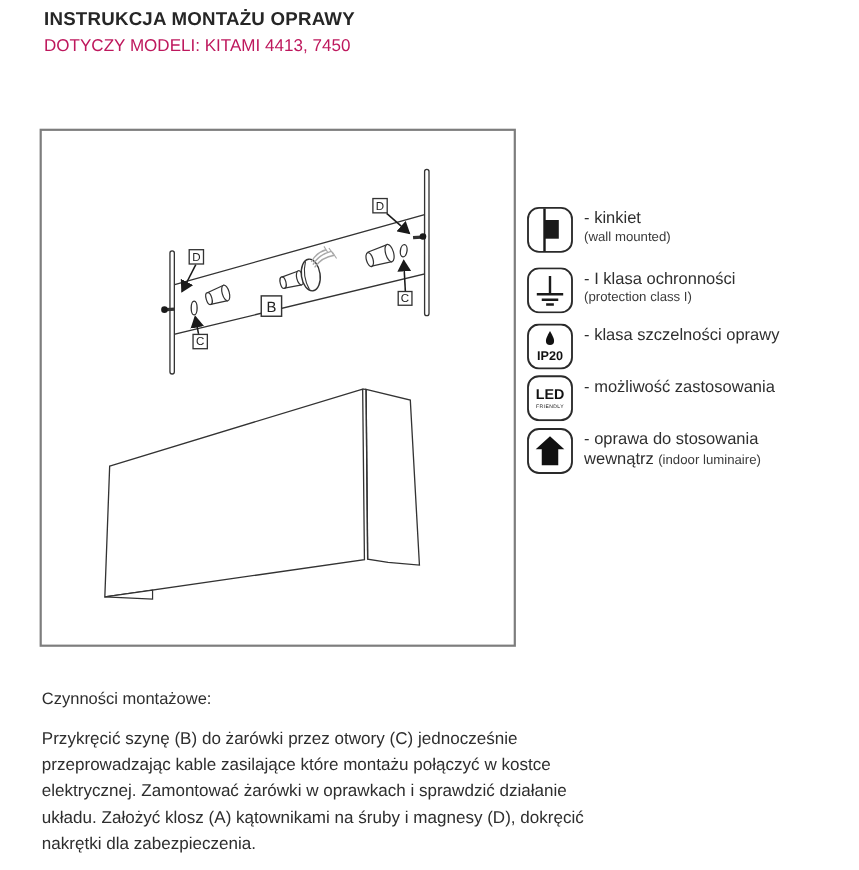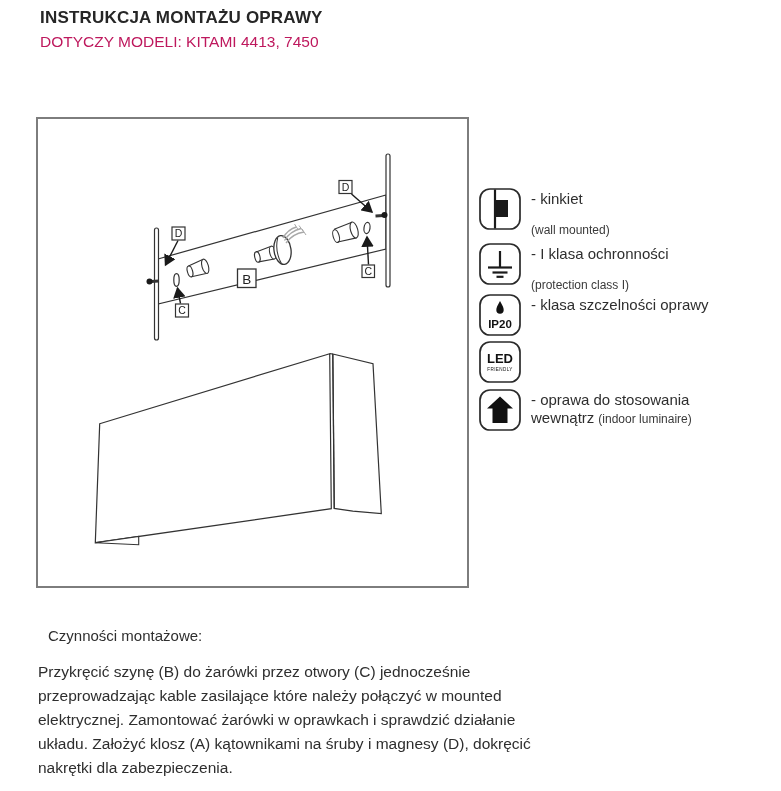--- a/index.html
+++ b/index.html
@@ -13,24 +13,24 @@
   .subtitle{left:40px;top:33px;font-size:15.5px;color:#be185d;}
   
   .frame{left:36px;top:117px;width:429px;height:467px;border:2px solid #7d7d7d;background:#fff;}
   .frame svg{display:block;}
   
   .feature{left:479px;width:300px;}
   .f1{top:188px;} .f2{top:243px;} .f3{top:294px;} .f4{top:341px;} .f5{top:389px;}
   .icon-box{position:absolute;left:0;top:0;width:42px;height:42px;}
   .ftext{position:absolute;left:52px;top:2px;white-space:nowrap;}
   .flabel{font-size:15px;line-height:18px;color:#2e2e2e;}
-  .fsub{font-size:12px;line-height:15px;color:#3a3a3a;margin-top:15px;}
+  .fsub{font-size:12px;line-height:15px;color:#3a3a3a;}
   .finline-sub{font-size:12px;color:#3a3a3a;margin-left:4px;}
   
-  .inst-heading{left:48px;top:627px;font-size:15px;color:#2e2e2e;}
+  .inst-heading{left:38px;top:627px;font-size:15px;color:#2e2e2e;}
   .inst-lines{left:38px;top:660px;font-size:15.5px;line-height:24px;color:#2e2e2e;white-space:nowrap;}
 </style>
 </head>
 <body>
 
 <div class="abs title">INSTRUKCJA MONTAŻU OPRAWY</div>
 <div class="abs subtitle">DOTYCZY MODELI: KITAMI 4413, 7450</div>
 
 <div class="abs frame">
   <svg width="429" height="467" viewBox="0 0 429 467">
@@ -173,36 +173,37 @@
   </div>
 </div>
 
 <div class="abs feature f4">
   <svg class="icon-box" viewBox="0 0 42 42">
     <rect x="1" y="1" width="40" height="40" rx="10" fill="#ffffff" stroke="#2a2a2a" stroke-width="1.7"></rect>
     <text x="21" y="22" font-size="13" font-weight="bold" text-anchor="middle" fill="#111111" font-family="Liberation Sans, sans-serif">LED</text>
     <text x="21" y="30" font-size="4.6" text-anchor="middle" fill="#111111" letter-spacing="0.4" font-family="Liberation Sans, sans-serif">FRIENDLY</text>
   </svg>
   <div class="ftext">
+    <div class="flabel">- możliwość zastosowania</div>
   </div>
 </div>
 
 <div class="abs feature f5">
   <svg class="icon-box" viewBox="0 0 42 42">
     <rect x="1" y="1" width="40" height="40" rx="10" fill="#ffffff" stroke="#2a2a2a" stroke-width="1.7"></rect>
     <polygon points="21,7.5 34,19.5 28.5,19.5 28.5,34 13.5,34 13.5,19.5 8,19.5" fill="#111111"></polygon>
   </svg>
   <div class="ftext">
     <div class="flabel">- oprawa do stosowania</div>
     <div class="flabel">
       <span>wewnątrz</span><span class="finline-sub">(indoor luminaire)</span>
     </div>
   </div>
 </div>
 
 <div class="abs inst-heading">Czynności montażowe:</div>
 <div class="abs inst-lines">
   <div>Przykręcić szynę (B) do żarówki przez otwory (C) jednocześnie</div>
-  <div>przeprowadzając kable zasilające które należy połączyć w mounted</div>
+  <div>przeprowadzając kable zasilające które montażu połączyć w kostce</div>
   <div>elektrycznej. Zamontować żarówki w oprawkach i sprawdzić działanie</div>
   <div>układu. Założyć klosz (A) kątownikami na śruby i magnesy (D), dokręcić</div>
   <div>nakrętki dla zabezpieczenia.</div>
 </div>
 
 </body></html>

